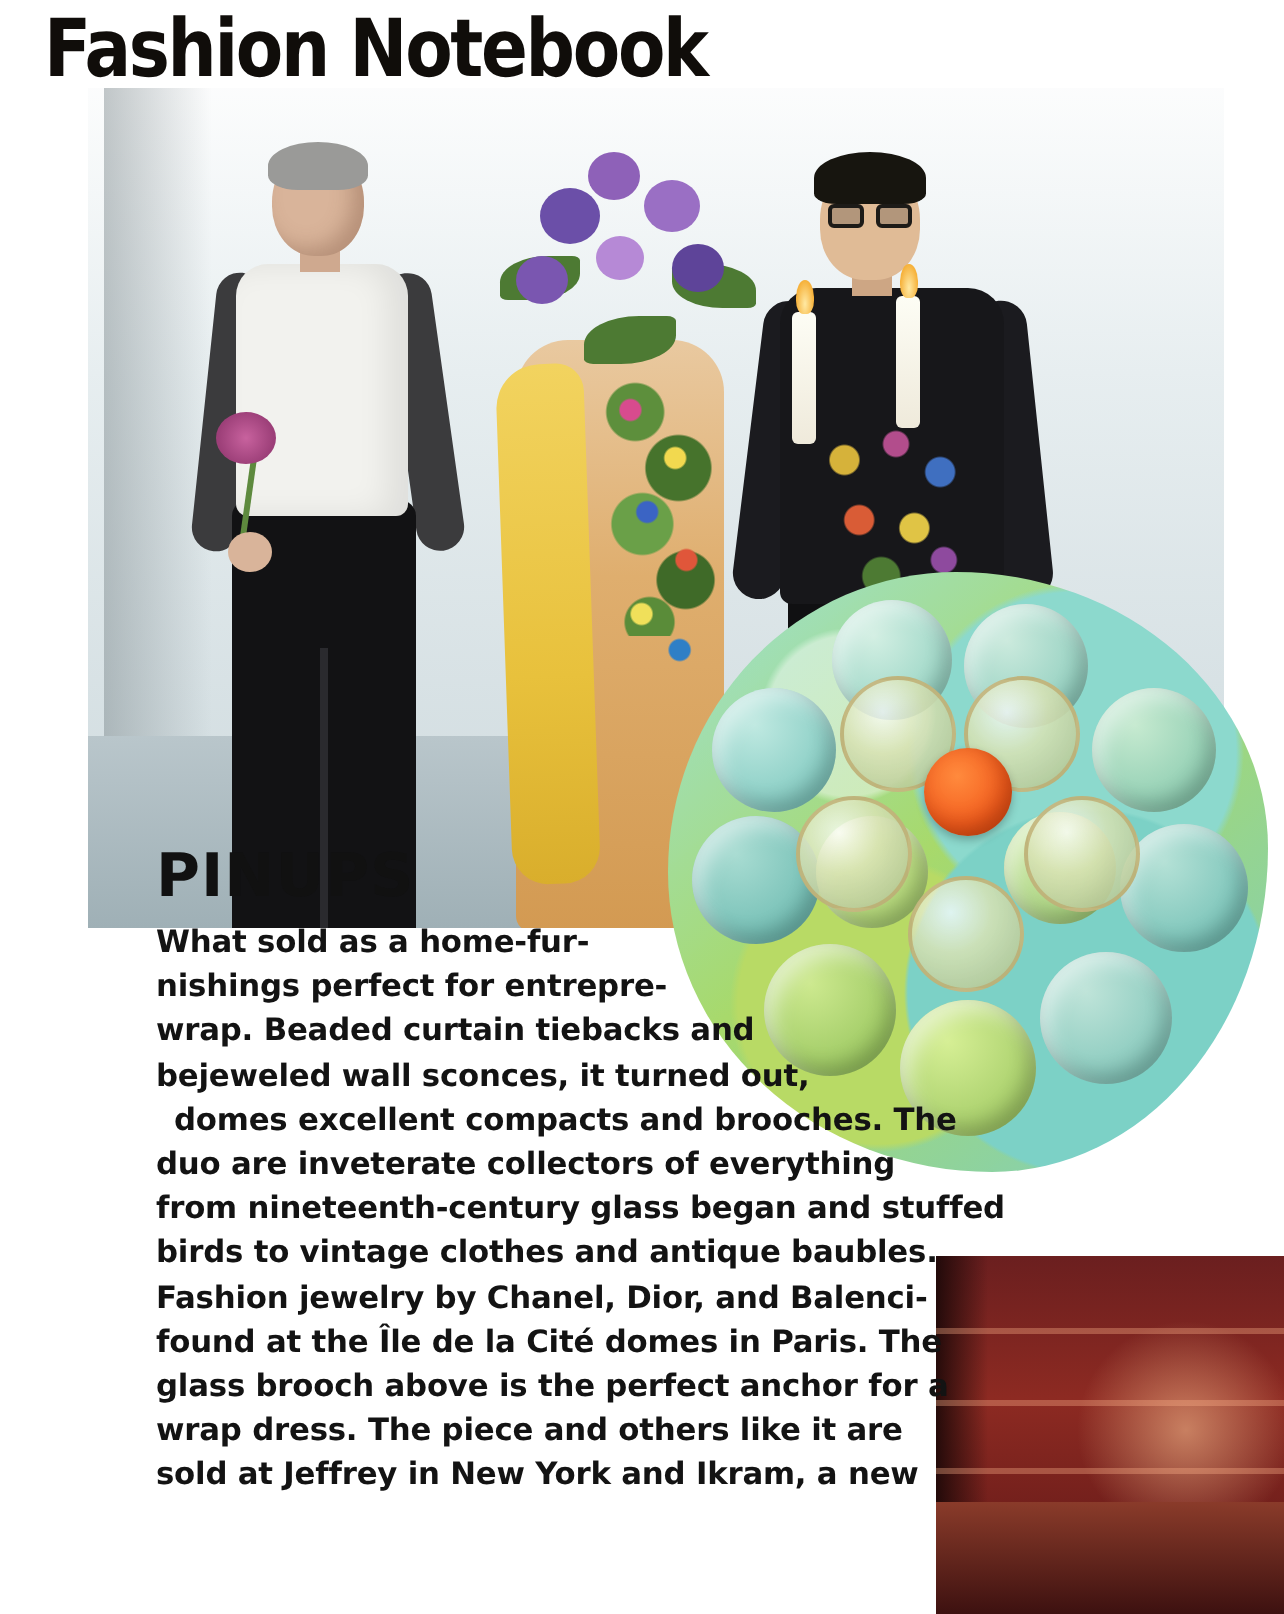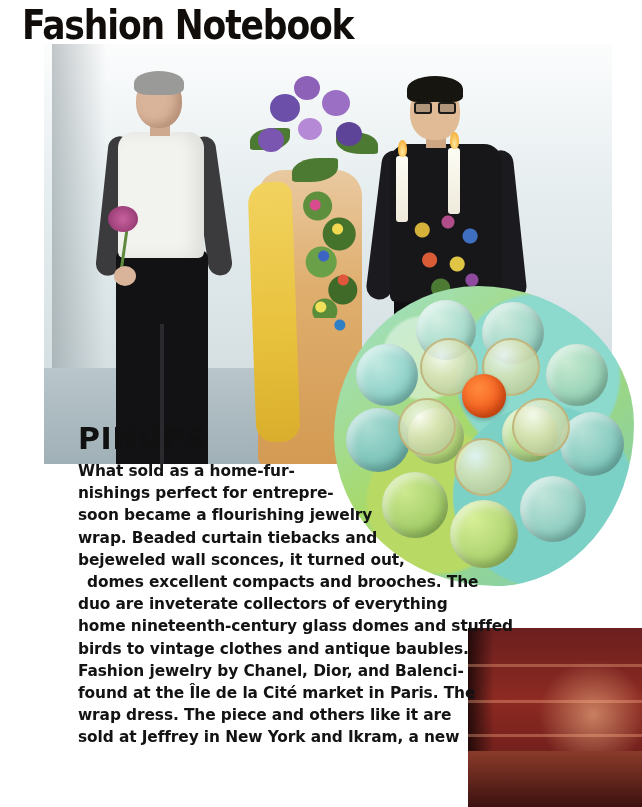--- a/index.html
+++ b/index.html
@@ -400,28 +400,28 @@
     <div class="shelf" style="top:72px;"></div>
     <div class="shelf" style="top:106px;"></div>
     <div class="floor"></div>
   </div>
 
   <div class="article">
     <h1 class="headline">PINUPS</h1>
     <p class="body-text">
       <span class="line">What sold as a home-fur-</span>
       <span class="line">nishings perfect for entrepre-</span>
-      <span class="line">soon became a flourishing jewelry</span>
       <span class="line">wrap. Beaded curtain tiebacks and</span>
       <span class="line">bejeweled wall sconces, it turned out,</span>
       <span class="line indent">domes excellent compacts and brooches. The</span>
       <span class="line">duo are inveterate collectors of everything</span>
-      <span class="line">home nineteenth-century glass domes and stuffed</span>
+      <span class="line">from nineteenth-century glass began and stuffed</span>
       <span class="line">birds to vintage clothes and antique baubles.</span>
       <span class="line">Fashion jewelry by Chanel, Dior, and Balenci-</span>
-      <span class="line">found at the Île de la Cité market in Paris. The</span>
+      <span class="line">found at the Île de la Cité domes in Paris. The</span>
+      <span class="line">glass brooch above is the perfect anchor for a</span>
       <span class="line">wrap dress. The piece and others like it are</span>
       <span class="line">sold at Jeffrey in New York and Ikram, a new</span>
 
     </p>
   </div>
 
 </div>
 
 </body></html>

